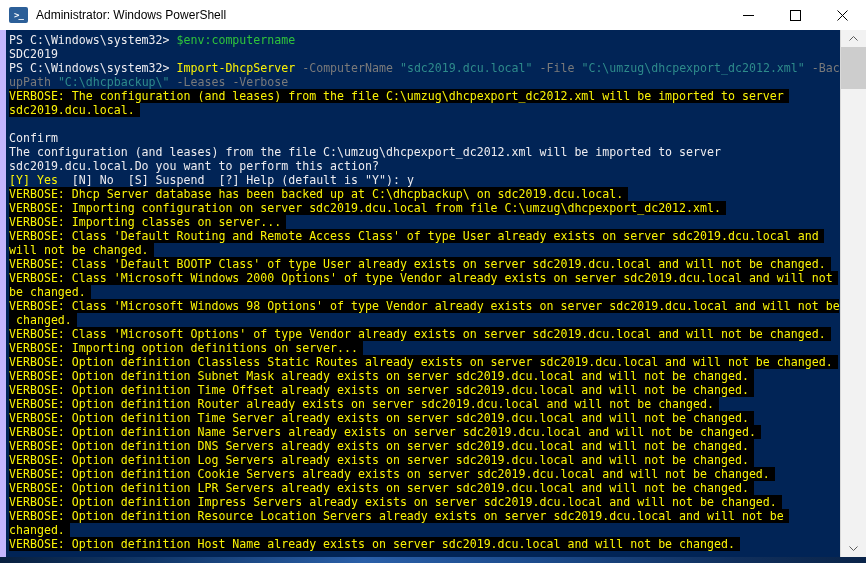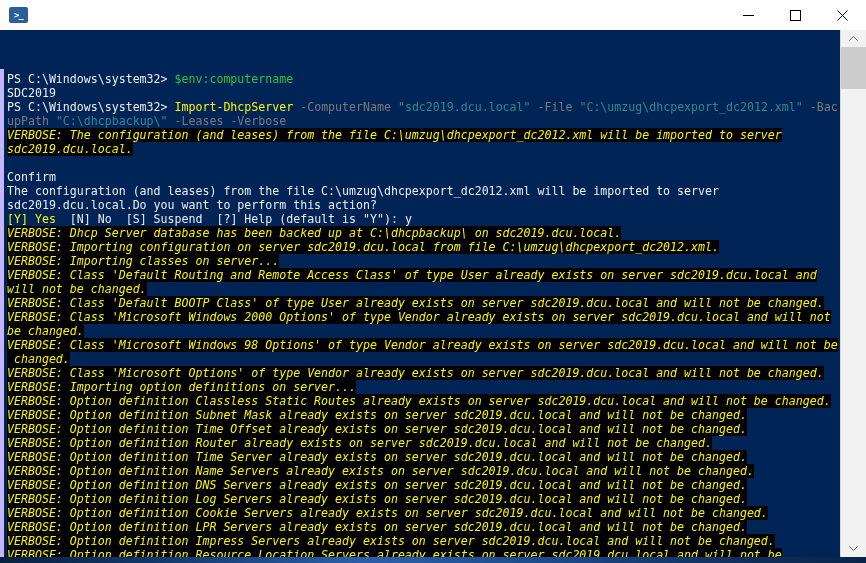--- a/index.html
+++ b/index.html
@@ -17,46 +17,47 @@
            color:#fff;font:bold 9px/16px "DejaVu Sans Mono",monospace;text-align:center;
            letter-spacing:-1px;flex:0 0 auto;}
   .title-text{margin-left:8px;font-size:12px;color:#000;white-space:nowrap;}
   .controls{margin-left:auto;display:flex;height:100%;}
   .ctrl{width:47px;height:100%;display:flex;align-items:center;justify-content:center;cursor:default;}
   .glyph-min{display:block;width:11px;border-top:1px solid #000;}
   .glyph-max{display:block;width:9px;height:9px;border:1px solid #000;}
 
   
   .console{position:absolute;top:30px;left:0;right:0;bottom:6px;background:var(--bg);
-           border-left:4px solid #c4b5fd;margin-top:39px;}
+           border-left:6px solid #c4b5fd;}
   .terminal{position:absolute;top:3px;left:3px;right:27px;bottom:0;
             font:11.6px/14px "DejaVu Sans Mono","Liberation Mono",monospace;
             color:var(--fg);white-space:pre;overflow:hidden;}
   .tline{height:14px;}
   .c-fg{color:var(--fg);} .c-yellow{color:var(--yellow);} .c-green{color:var(--green);}
   .c-gray{color:var(--gray);text-align:right;} .c-cyan{color:var(--cyan);}
-  .hl{background:var(--hl);margin-left:-3px;padding-left:3px;font-style:italic;}
+  .hl{background:var(--hl);margin-left:-3px;padding-left:3px;padding-right:5px;}
 
   
   .scrollbar{position:absolute;top:30px;right:0;width:25px;bottom:6px;background:#f2f2f2;
              border-left:1px solid #d9d9d9;}
   .sb-btn{position:absolute;left:0;right:0;height:17px;display:flex;align-items:center;
           justify-content:center;color:#5b5b5b;}
   .sb-up{top:0;} .sb-down{bottom:0;}
   .sb-thumb{position:absolute;left:0;right:0;top:17px;height:42px;background:#cdcdcd;}
 
   
   .bottomstrip{position:absolute;left:0;right:0;bottom:0;height:6px;
      background:linear-gradient(90deg,#08203f 0%,#12386a 18%,#2a5fa8 42%,#1c4b8c 62%,#102f5c 85%,#0a2449 100%);}
 </style>
 </head>
 <body>
 
 <div class="titlebar">
   <div class="ps-icon">&gt;_</div>
+  <div class="title-text">Administrator: Windows PowerShell</div>
   <div class="controls">
     <div class="ctrl">
       <span class="glyph-min"></span>
     </div>
     <div class="ctrl">
       <span class="glyph-max"></span>
     </div>
     <div class="ctrl">
       <svg width="11" height="11" viewBox="0 0 11 11">
         <line x1="0.5" y1="0.5" x2="10.5" y2="10.5" stroke="#000" stroke-width="1"></line>

